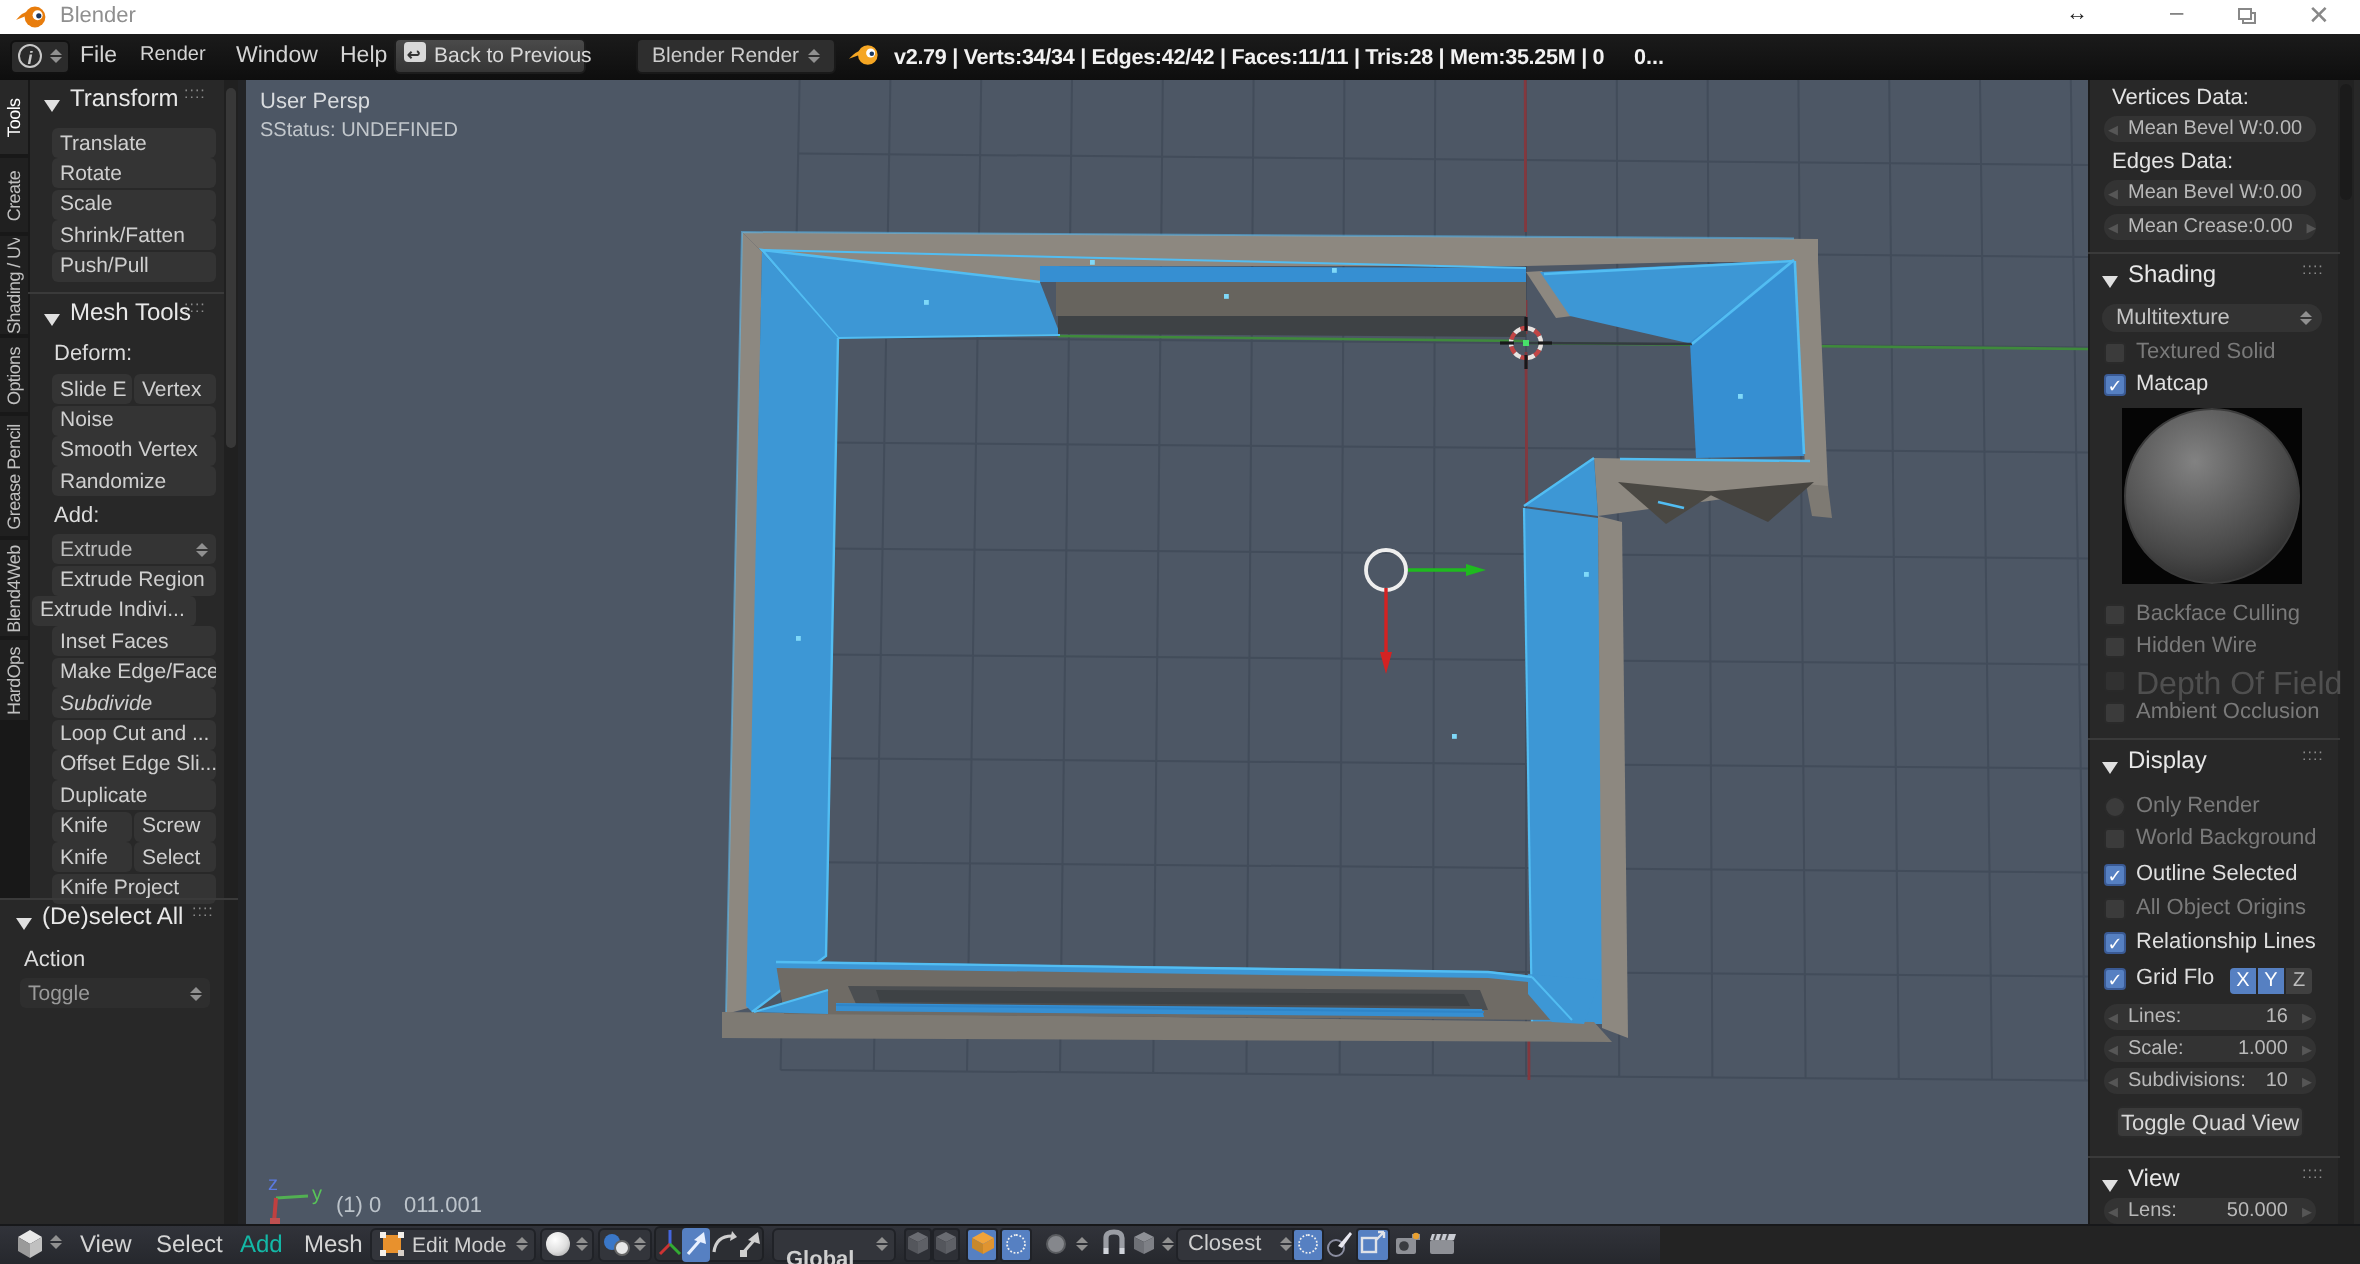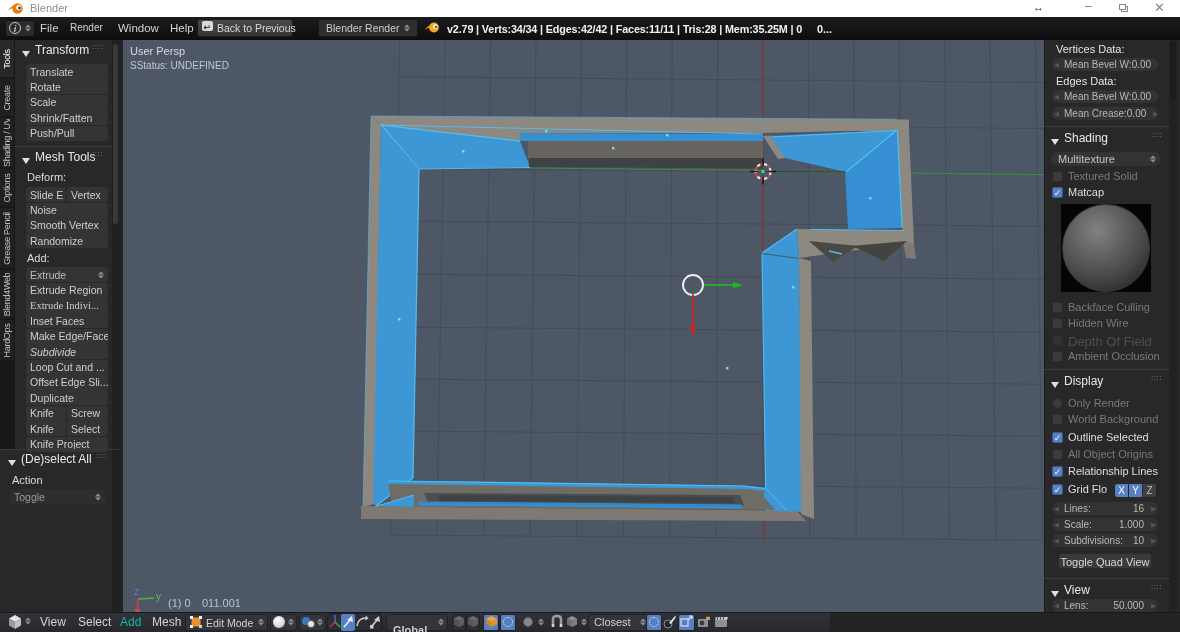--- a/index.html
+++ b/index.html
@@ -95,21 +95,21 @@
 <div class="btn abs" style="left:67px;top:187px;width:41px;height:15px;">Vertex</div>
 <div class="btn abs" style="left:26px;top:202.5px;width:82px;height:15px;">Noise</div>
 <div class="btn abs" style="left:26px;top:217.9px;width:82px;height:15px;">Smooth Vertex</div>
 <div class="btn abs" style="left:26px;top:233.3px;width:82px;height:15px;">Randomize</div>
 <div class="abs lbl" style="left:27px;top:252px;">Add:</div>
 <div class="btn abs" style="left:26px;top:267px;width:82px;height:15px;color:#bdbdbd;">Extrude<span class="ud">
       <i class="u"></i>
       <i class="d"></i>
     </span></div>
 <div class="btn abs" style="left:26px;top:282.5px;width:82px;height:15px;">Extrude Region</div>
-<div class="btn abs" style="left:26px;top:297.9px;width:82px;height:15px;font-family:Liberation Serif, serif;">Extrude Indivi...</div>
+<div class="btn abs" style="left:16px;top:297.9px;width:82px;height:15px;">Extrude Indivi...</div>
 <div class="btn abs" style="left:26px;top:313.3px;width:82px;height:15px;">Inset Faces</div>
 <div class="btn abs" style="left:26px;top:328.7px;width:82px;height:15px;">Make Edge/Face</div>
 <div class="btn abs" style="left:26px;top:344.1px;width:82px;height:15px;font-style:italic;">Subdivide</div>
 <div class="btn abs" style="left:26px;top:359.5px;width:82px;height:15px;">Loop Cut and ...</div>
 <div class="btn abs" style="left:26px;top:374.9px;width:82px;height:15px;">Offset Edge Sli...</div>
 <div class="btn abs" style="left:26px;top:390.3px;width:82px;height:15px;">Duplicate</div>
 <div class="btn abs" style="left:26px;top:405.7px;width:40px;height:15px;">Knife</div>
 <div class="btn abs" style="left:67px;top:405.7px;width:41px;height:15px;">Screw</div>
 <div class="btn abs" style="left:26px;top:421.1px;width:40px;height:15px;">Knife</div>
 <div class="btn abs" style="left:67px;top:421.1px;width:41px;height:15px;">Select</div>
@@ -262,21 +262,21 @@
 <div class="chk off abs" style="left:1052px;top:171px;border-radius:2px;"></div>
 <div class="abs" style="left:1068px;top:170px;font-size:11px;color:#7a7a7a;">Textured Solid</div>
 <div class="chk on abs" style="left:1052px;top:187px;">✓</div>
 <div class="abs" style="left:1068px;top:186px;font-size:11px;color:#dfdfdf;">Matcap</div>
 <div class="abs" style="left:1061px;top:204px;width:90px;height:88px;background:#050505;"></div>
 <div class="abs" style="left:1062px;top:204px;width:88px;height:88px;border-radius:50%;background:radial-gradient(circle at 40% 30%, #828282 0%, #646464 30%, #474747 60%, #2a2a2a 84%, #161616 100%);border:1px solid #3c3c3c;"></div>
 <div class="chk off abs" style="left:1052px;top:302px;border-radius:2px;"></div>
 <div class="abs" style="left:1068px;top:301px;font-size:11px;color:#7a7a7a;">Backface Culling</div>
 <div class="chk off abs" style="left:1052px;top:318px;border-radius:2px;"></div>
 <div class="abs" style="left:1068px;top:317px;font-size:11px;color:#7a7a7a;">Hidden Wire</div>
-<div class="abs" style="left:1068px;top:334px;font-size:13px;color:#4f4f4f;">Depth Of Field</div>
+<div class="abs" style="left:1068px;top:334px;font-size:16px;color:#4f4f4f;">Depth Of Field</div>
 <div class="chk off abs" style="left:1052px;top:335px;opacity:0.5;"></div>
 <div class="chk off abs" style="left:1052px;top:351px;border-radius:2px;"></div>
 <div class="abs" style="left:1068px;top:350px;font-size:11px;color:#7a7a7a;">Ambient Occlusion</div>
 <div class="abs" style="left:1044px;top:369px;width:126px;height:1px;background:#3a3a3a;"></div>
 <div class="abs" style="left:1051px;top:374px;"><span class="tri"></span><span class="hdrtxt" style="position:relative;top:-3px;">Display</span></div>
 <div class="abs dots" style="left:1151px;top:373px;">::::</div>
 <div class="chk off abs" style="left:1052px;top:398px;border-radius:50%;"></div>
 <div class="abs" style="left:1068px;top:397px;font-size:11px;color:#7a7a7a;">Only Render</div>
 <div class="chk off abs" style="left:1052px;top:414px;border-radius:2px;"></div>
 <div class="abs" style="left:1068px;top:413px;font-size:11px;color:#7a7a7a;">World Background</div>

